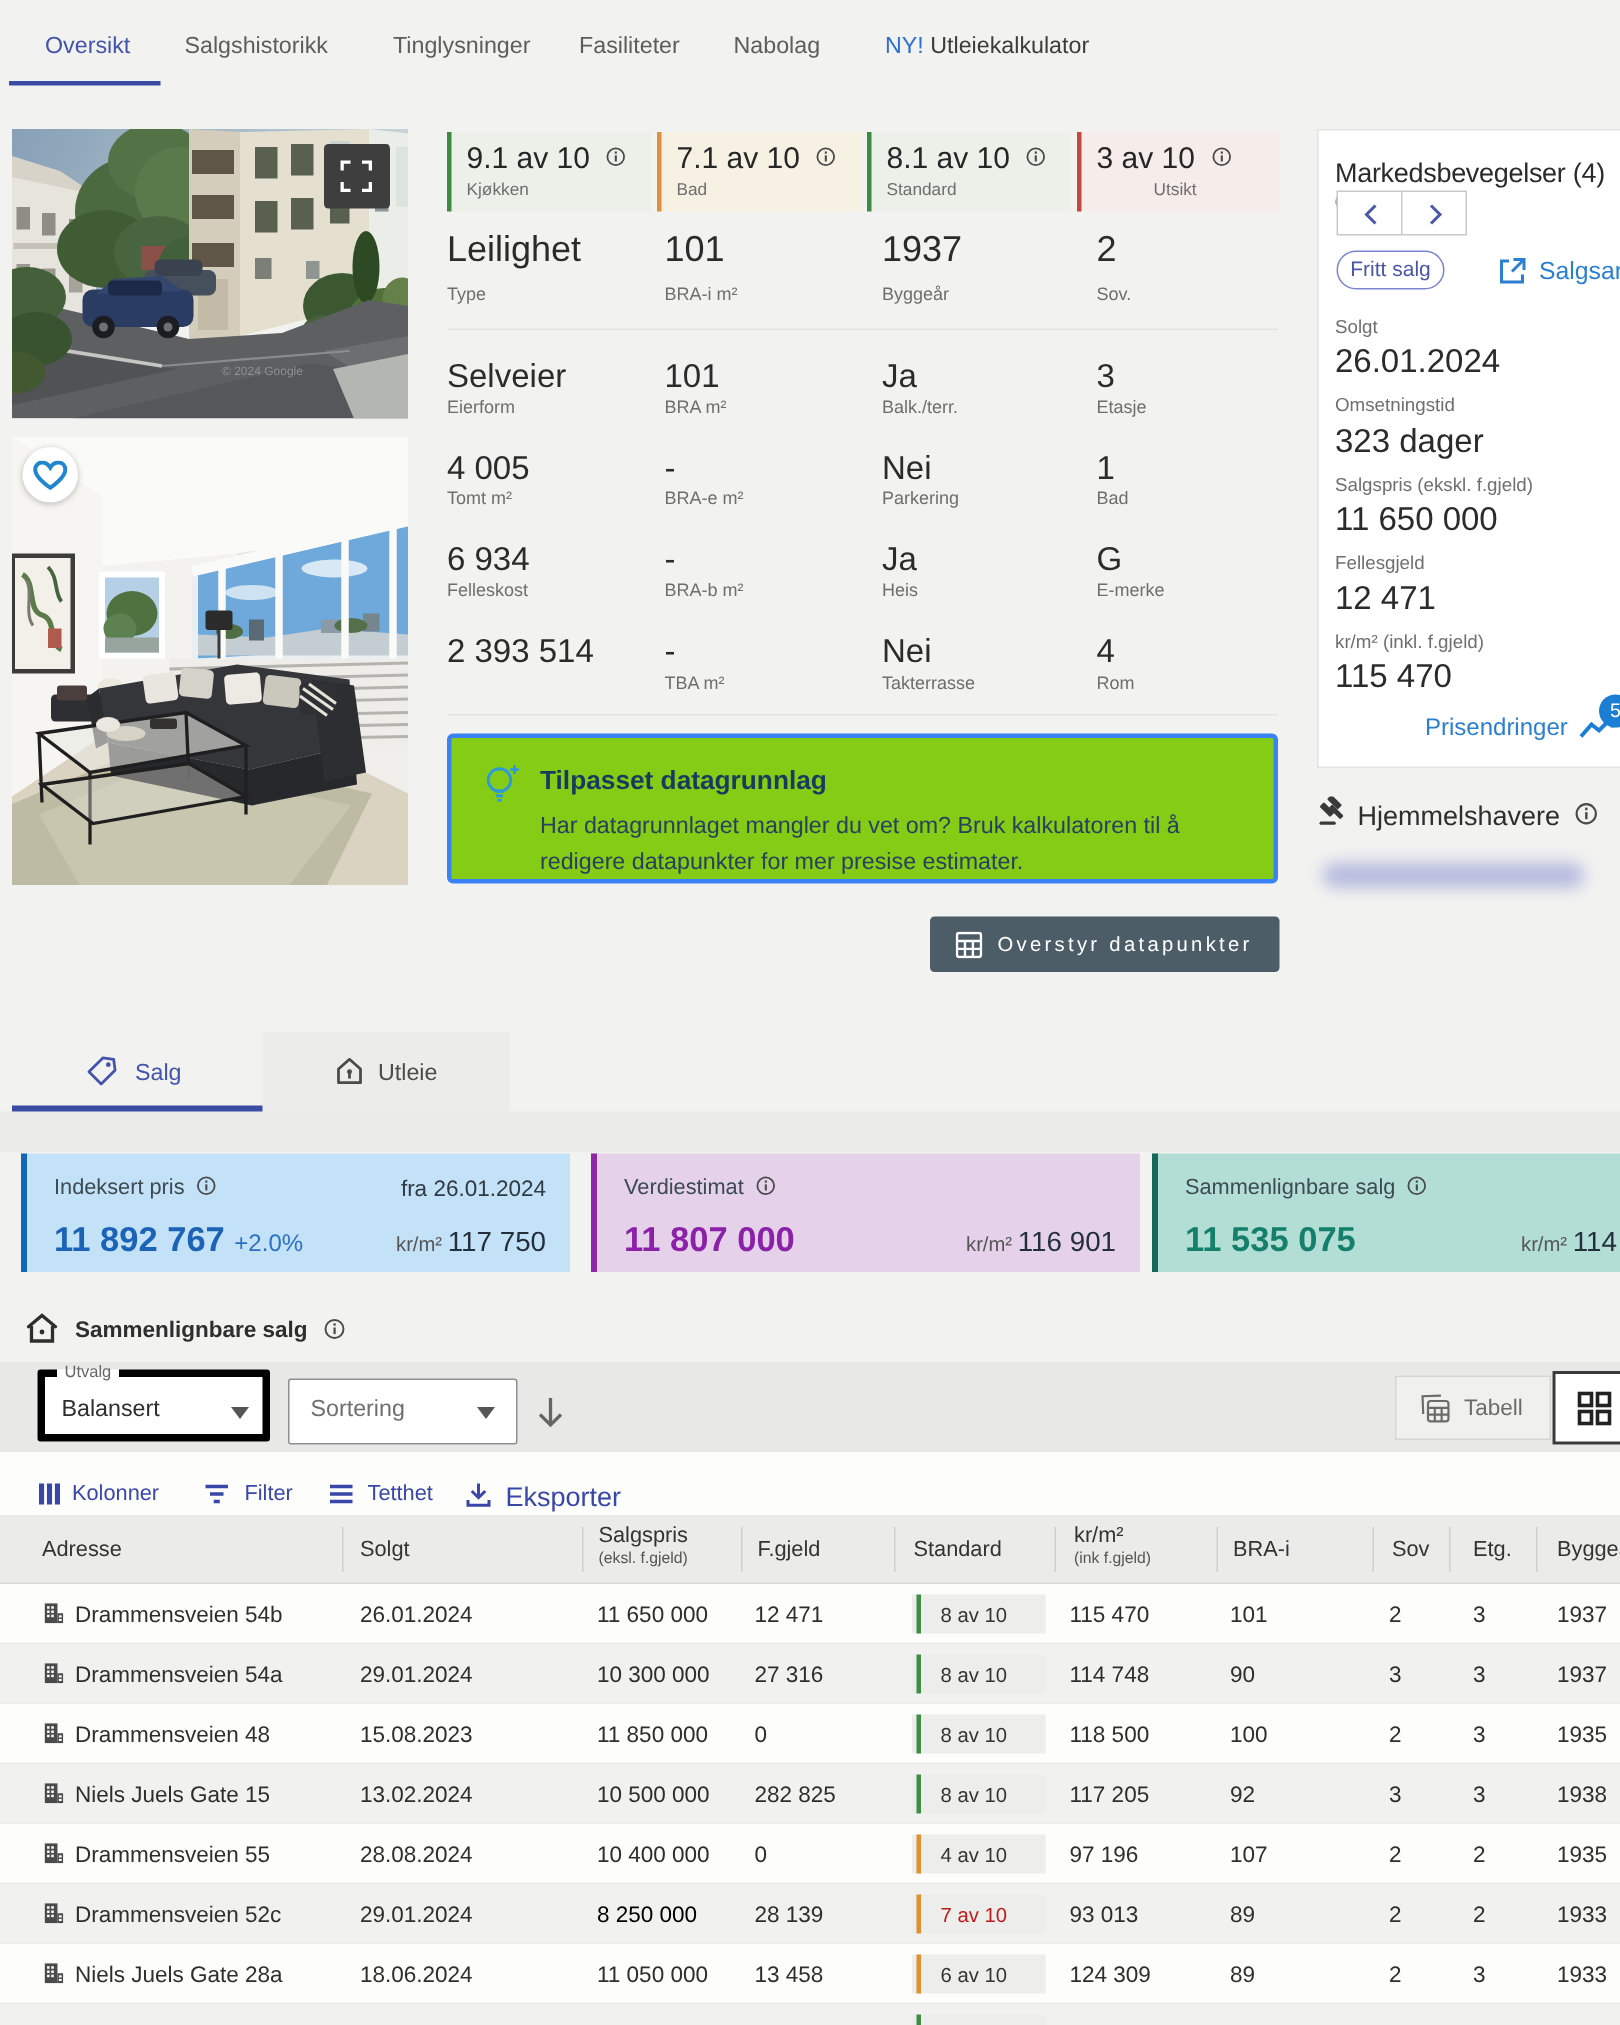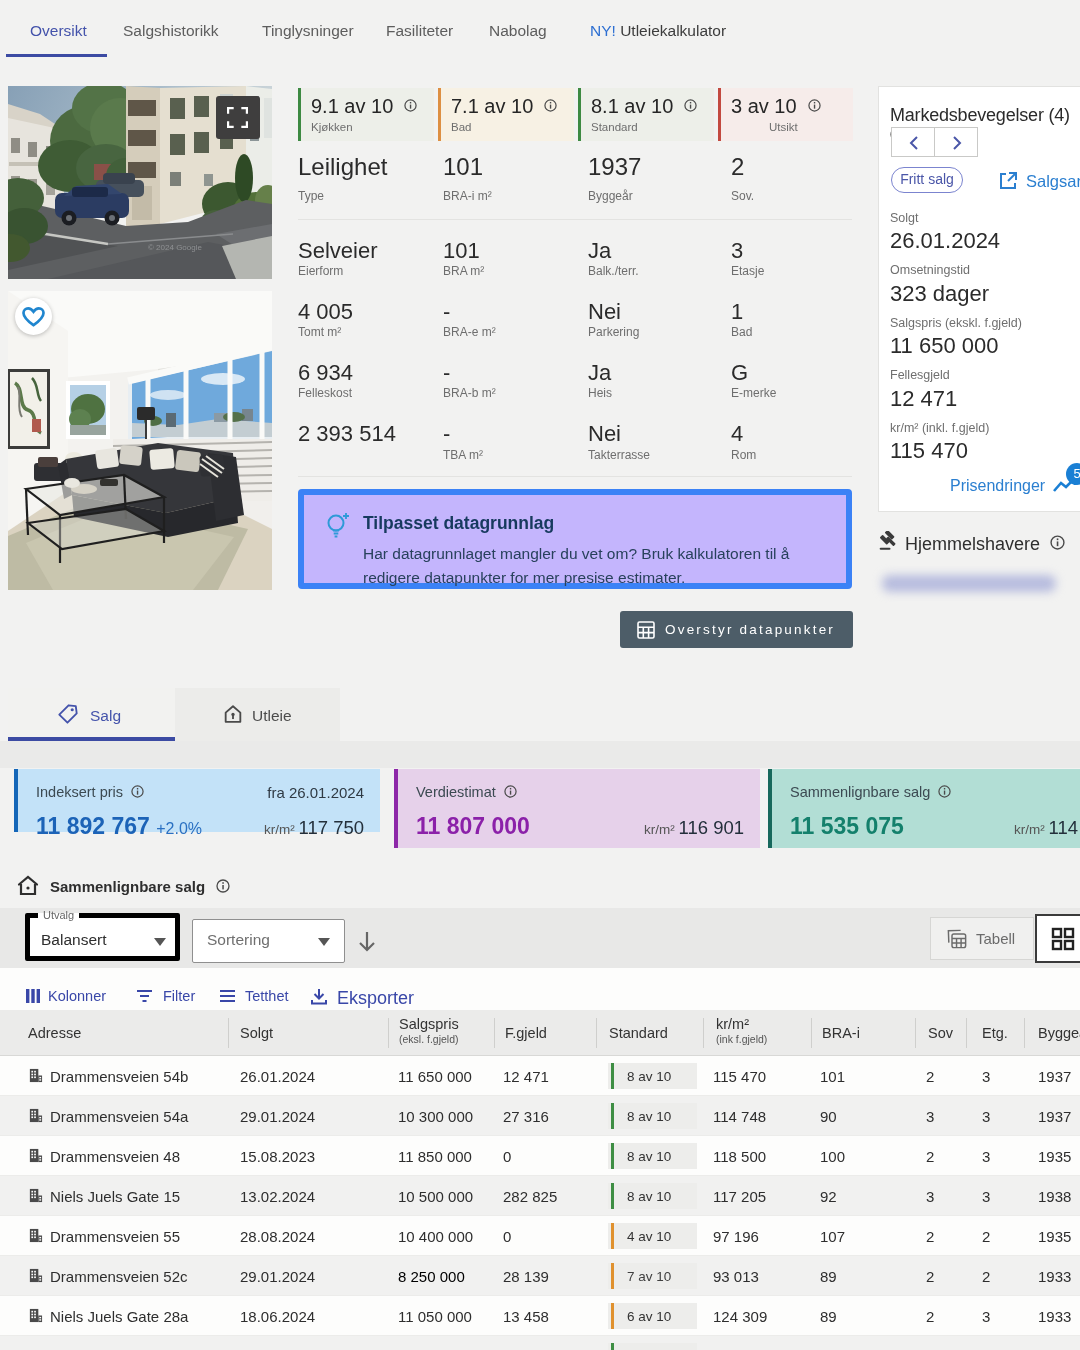--- a/index.html
+++ b/index.html
@@ -290,21 +290,21 @@
 
   <div class="abs" style="left:298px;top:421px;font-size:22px;color:#2b2b2b;font-weight:500;">2 393 514</div>
   <div class="abs" style="left:443px;top:421px;font-size:22px;color:#2b2b2b;font-weight:500;">-</div>
   <div class="abs" style="left:588px;top:421px;font-size:22px;color:#2b2b2b;font-weight:500;">Nei</div>
   <div class="abs" style="left:731px;top:421px;font-size:22px;color:#2b2b2b;font-weight:500;">4</div>
   <div class="abs" style="left:298px;top:448px;font-size:12px;color:#6e6e6e;margin-top:40px;">Lign.verdi</div>
   <div class="abs" style="left:443px;top:448px;font-size:12px;color:#6e6e6e;">TBA m²</div>
   <div class="abs" style="left:588px;top:448px;font-size:12px;color:#6e6e6e;">Takterrasse</div>
   <div class="abs" style="left:731px;top:448px;font-size:12px;color:#6e6e6e;">Rom</div>
 
-  <div class="abs" style="left:298px;top:489px;width:554px;height:100px;border:6px solid #3b82f6;border-radius:4px;background:#c4b5fd;">
+  <div class="abs" style="left:298px;top:489px;width:554px;height:100px;border:3px solid #3b82f6;border-radius:4px;background:#84cc16;">
     <svg width="26" height="28" viewBox="0 0 26 28" style="position:absolute;left:21px;top:17px;">
       <circle cx="11" cy="11" r="7.5" fill="none" stroke="#2e9ad8" stroke-width="2"></circle>
       <path d="M8,18.5 L14,18.5 M8.7,21.5 L13.3,21.5 M9.6,24.5 L12.4,24.5" stroke="#2e9ad8" stroke-width="2" fill="none"></path>
       <path d="M21,1 L21,7 M18,4 L24,4" stroke="#2e9ad8" stroke-width="1.8"></path>
     </svg>
     <div class="abs" style="left:59px;top:18px;font-size:17.5px;font-weight:bold;color:#173a5e;">Tilpasset datagrunnlag</div>
     <div class="abs" style="left:59px;top:47px;font-size:15.5px;color:#28415c;line-height:24px;">Har datagrunnlaget mangler du vet om? Bruk kalkulatoren til å<br>redigere datapunkter for mer presise estimater.</div>
   </div>
   <div class="abs" style="left:620px;top:611px;width:233px;height:37px;background:#4d5d68;border-radius:3px;color:#fff;">
     <svg width="18" height="18" viewBox="0 0 18 18" style="position:absolute;left:17px;top:10px;">
@@ -380,21 +380,21 @@
   </svg>
   <div class="abs" style="left:90px;top:707px;font-size:15.5px;color:#4453ab;">Salg</div>
   <div class="abs" style="left:8px;top:737px;width:167px;height:4px;background:#3c4ba3;"></div>
   <svg width="22" height="22" viewBox="0 0 24 24" style="position:absolute;left:222px;top:703px;">
     <path d="M4,10.5 L12,3.5 L20,10.5 L20,20.5 L4,20.5 Z" fill="none" stroke="#4a4a4a" stroke-width="2" stroke-linejoin="round"></path>
     <circle cx="12" cy="12.5" r="1.8" fill="#4a4a4a"></circle>
     <rect x="11" y="13" width="2" height="4.5" fill="#4a4a4a"></rect>
   </svg>
   <div class="abs" style="left:252px;top:707px;font-size:15.5px;color:#4c4c4c;">Utleie</div>
 
-  <div class="abs" style="left:14px;top:769px;width:366px;height:63px;background:#c3e2f8;border-left:4px solid #1466b8;">
+  <div class="abs" style="left:14px;top:769px;width:366px;height:79px;background:#c3e2f8;border-left:4px solid #1466b8;">
     <div class="abs" style="left:18px;top:15px;font-size:14.5px;color:#3c4a52;">Indeksert pris&nbsp; <svg width="13" height="13" viewBox="0 0 14 14" style="vertical-align:-1px;">
           <circle cx="7" cy="7" r="6" fill="none" stroke="#4a4a4a" stroke-width="1.3"></circle>
           <rect x="6.3" y="6" width="1.5" height="4.4" fill="#4a4a4a"></rect>
           <rect x="6.3" y="3.2" width="1.5" height="1.6" fill="#4a4a4a"></rect>
         </svg></div>
     <div class="abs" style="right:16px;top:15px;font-size:15px;color:#2f3a44;">fra 26.01.2024</div>
     <div class="abs" style="left:18px;top:44px;font-size:23px;font-weight:bold;color:#1c63b7;">11 892 767 <span style="font-size:16px;font-weight:normal;color:#2a70c2;">+2.0%</span></div>
     <div class="abs" style="right:16px;top:48px;font-size:18.5px;color:#232f3b;font-weight:500;"><span style="font-size:13.5px;color:#555;font-weight:normal;">kr/m² </span> 117 750</div>
   </div>
   <div class="abs" style="left:394px;top:769px;width:366px;height:79px;background:#e6d1ea;border-left:4px solid #8d27a8;">
@@ -672,21 +672,21 @@
         <rect x="12" y="9.5" width="2" height="1.5"></rect>
         <rect x="12" y="12" width="2" height="1.5"></rect>
       </g>
     </svg>
 <div class="abs" style="left:50px;top:1268px;font-size:15px;color:#2e2e2e;">Drammensveien 52c</div>
 <div class="abs" style="left:240px;top:1268px;font-size:15px;color:#2e2e2e;">29.01.2024</div>
 <div class="abs" style="left:398px;top:1268px;font-size:15px;color:#000000;">8 250 000</div>
 <div class="abs" style="left:503px;top:1268px;font-size:15px;color:#2e2e2e;">28 139</div>
 <div class="abs" style="left:608px;top:1263px;width:89px;height:26px;background:#ededeb;"></div>
 <div class="abs" style="left:611px;top:1263px;width:3px;height:26px;background:#e0912e;"></div>
-<div class="abs" style="left:627px;top:1269px;font-size:13.5px;color:#404040;">7 av 10</div>
+<div class="abs" style="left:627px;top:1269px;font-size:13.5px;color:#b91c1c;">7 av 10</div>
 <div class="abs" style="left:713px;top:1268px;font-size:15px;color:#2e2e2e;">93 013</div>
 <div class="abs" style="left:820px;top:1268px;font-size:15px;color:#2e2e2e;">89</div>
 <div class="abs" style="left:926px;top:1268px;font-size:15px;color:#2e2e2e;">2</div>
 <div class="abs" style="left:982px;top:1268px;font-size:15px;color:#2e2e2e;">2</div>
 <div class="abs" style="left:1038px;top:1268px;font-size:15px;color:#2e2e2e;">1933</div>
 <div class="abs" style="left:0;top:1296px;width:1080px;height:40px;background:#fdfdfc;border-bottom:1px solid #ececea;"></div>
 <svg width="15" height="15" viewBox="0 0 16 16" style="position:absolute;left:28px;top:1308px;">
       <g fill="#4a4a4a">
         <rect x="2" y="1" width="9" height="14"></rect>
         <rect x="11" y="8" width="4" height="7"></rect>

